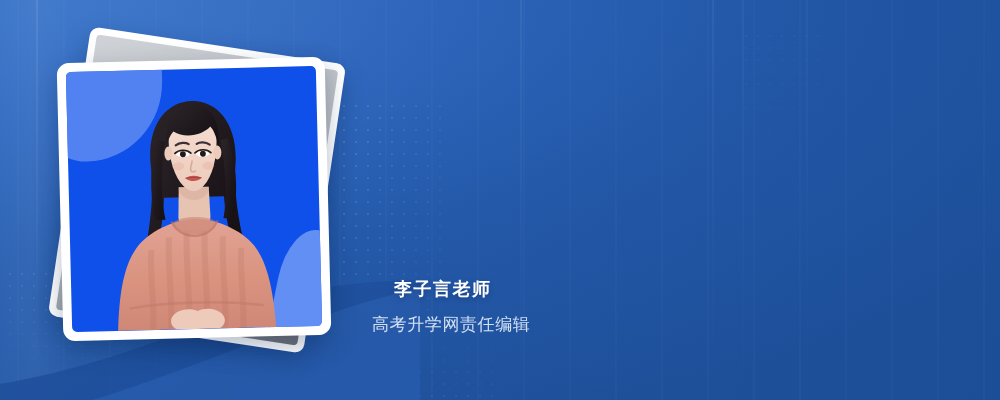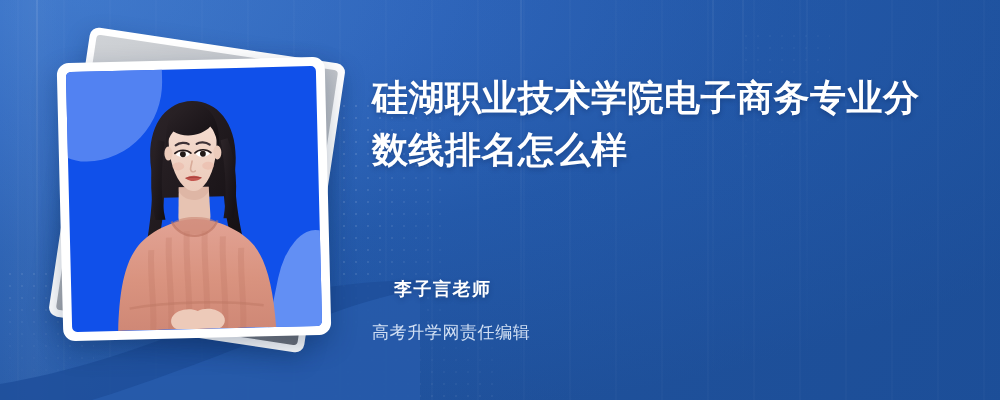--- a/index.html
+++ b/index.html
@@ -110,21 +110,21 @@
     letter-spacing:.5px;
     text-shadow:0 2px 5px rgba(8,32,76,.35);
   }
   .byline{position:absolute;left:0;top:272px;width:420px;}
   .author{
     color:#ffffff;font-weight:bold;font-size:18px;line-height:34px;
     letter-spacing:1.5px;margin-left:22px;
     text-shadow:0 2px 5px rgba(8,32,76,.35);
   }
   .role{
-    color:#dbe7f8;font-size:17px;line-height:26px;margin-top:14px;
+    color:#dbe7f8;font-size:17px;line-height:26px;margin-top:6px;
     letter-spacing:.6px;opacity:.95;
   }
 </style>
 </head>
 <body>
 
 <div id="stage">
 
   <div class="bg-base"></div>
   <div class="bg-gradient-overlay"></div>
@@ -242,23 +242,19 @@
 
             <ellipse cx="110" cy="97" rx="6" ry="4" fill="#e9a999" opacity=".35"></ellipse>
             <ellipse cx="140" cy="97" rx="6" ry="4" fill="#e9a999" opacity=".35"></ellipse>
           </svg>
         </div>
       </div>
     </div>
   </div>
 
   <div class="text-col">
-    <div class="title">
-      <div>硅湖职业技术学院电子商务专业分</div>
-      <div>数线排名怎么样</div>
-    </div>
     <div class="byline">
       <div class="author">李子言老师</div>
       <div class="role">高考升学网责任编辑</div>
     </div>
   </div>
 
 </div>
 
 </body></html>

